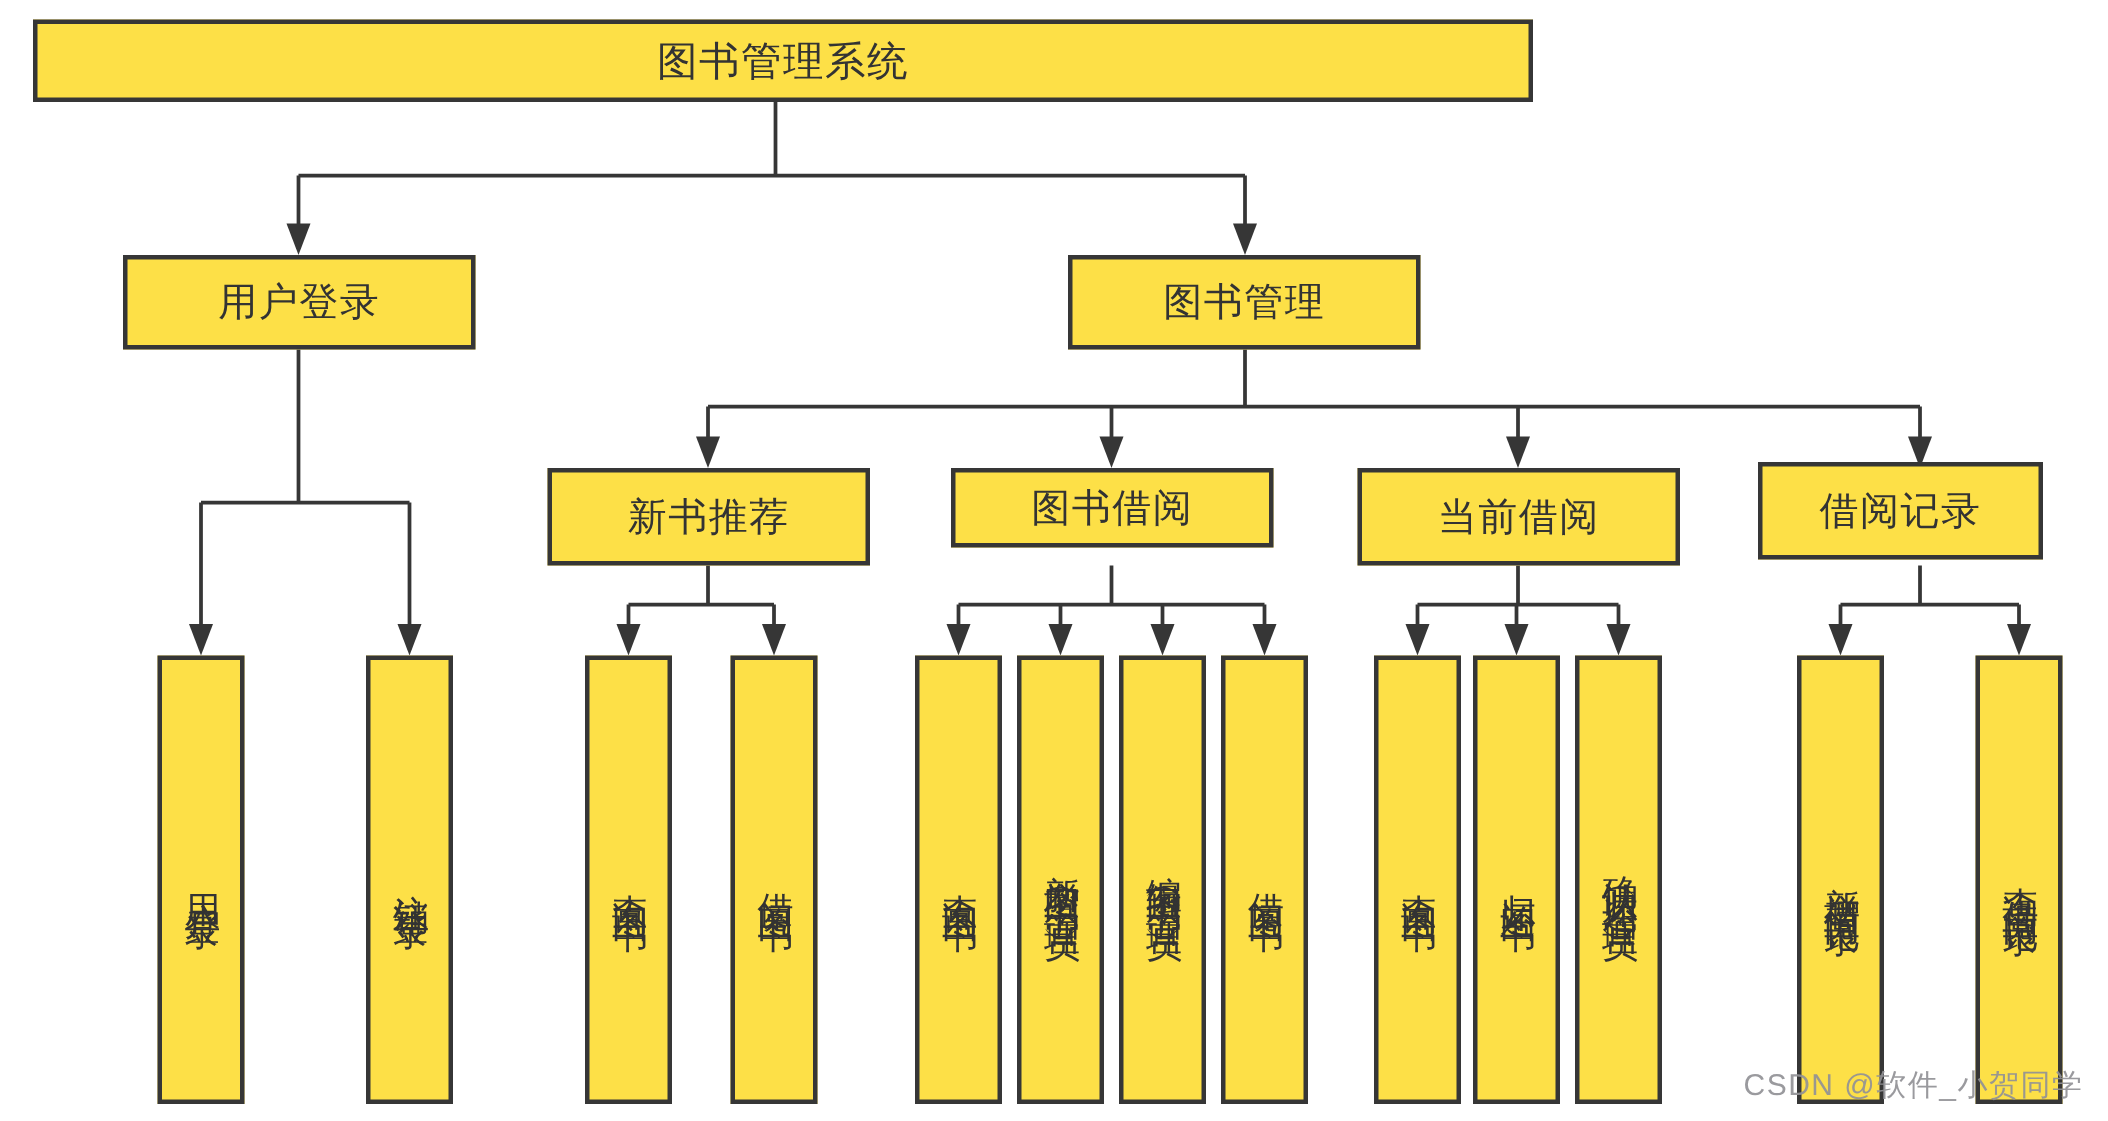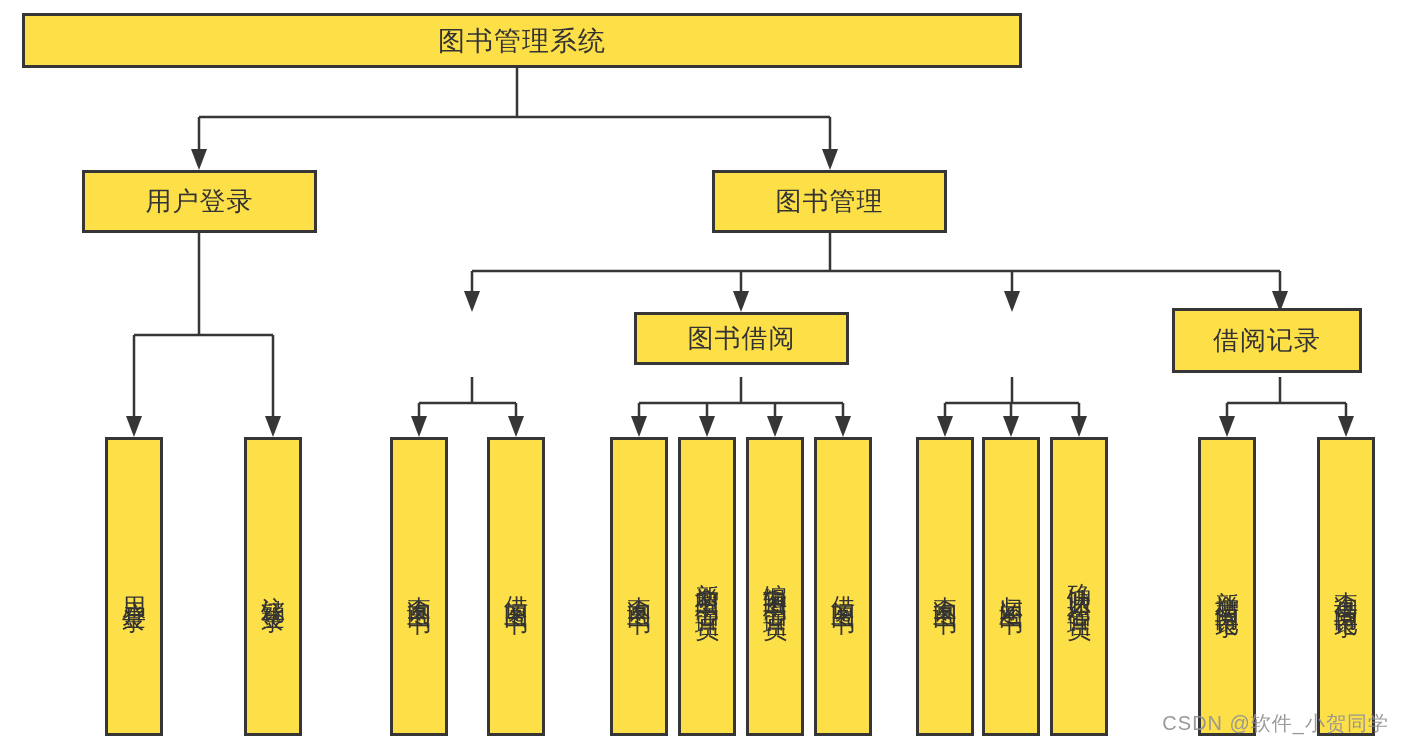--- a/index.html
+++ b/index.html
@@ -141,23 +141,29 @@
     <span class="hlabel">图书管理系统</span>
   </div>
 
   <div class="node b-user">
     <span class="hlabel">用户登录</span>
   </div>
   <div class="node b-book">
     <span class="hlabel">图书管理</span>
   </div>
 
+  <div class="node g1">
+    <span class="hlabel">新书推荐</span>
+  </div>
   <div class="node g2">
     <span class="hlabel">图书借阅</span>
   </div>
+  <div class="node g3">
+    <span class="hlabel">当前借阅</span>
+  </div>
   <div class="node g4">
     <span class="hlabel">借阅记录</span>
   </div>
 
   <div class="node leaf l-1a">
     <span class="vlabel">用户登录</span>
   </div>
   <div class="node leaf l-1b">
     <span class="vlabel">注销登录</span>
   </div>

